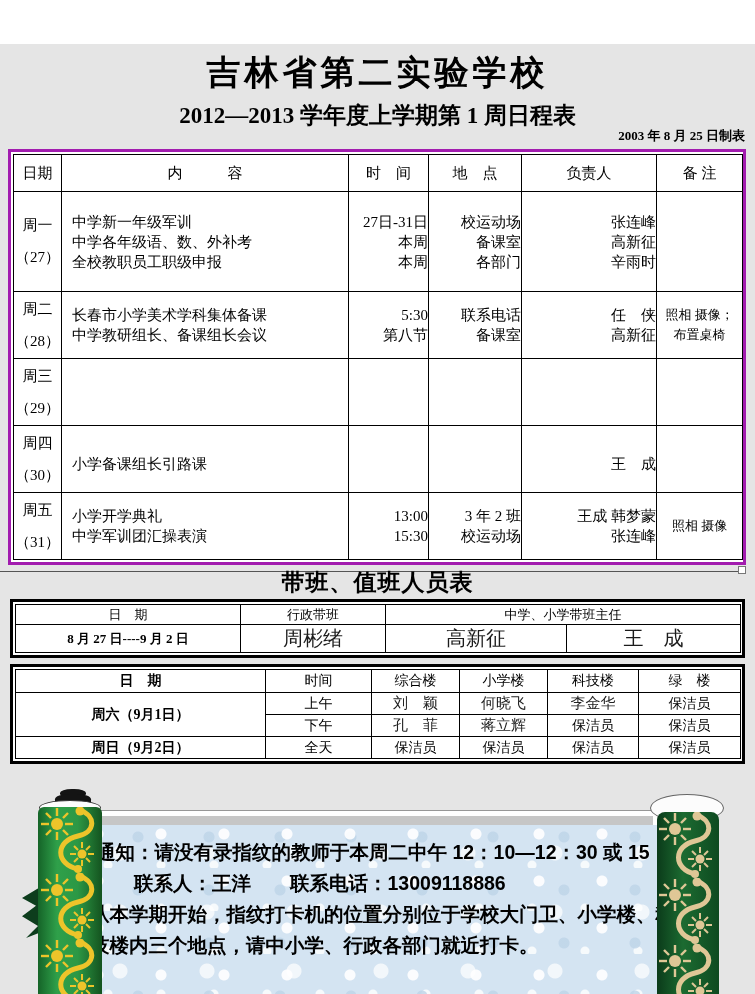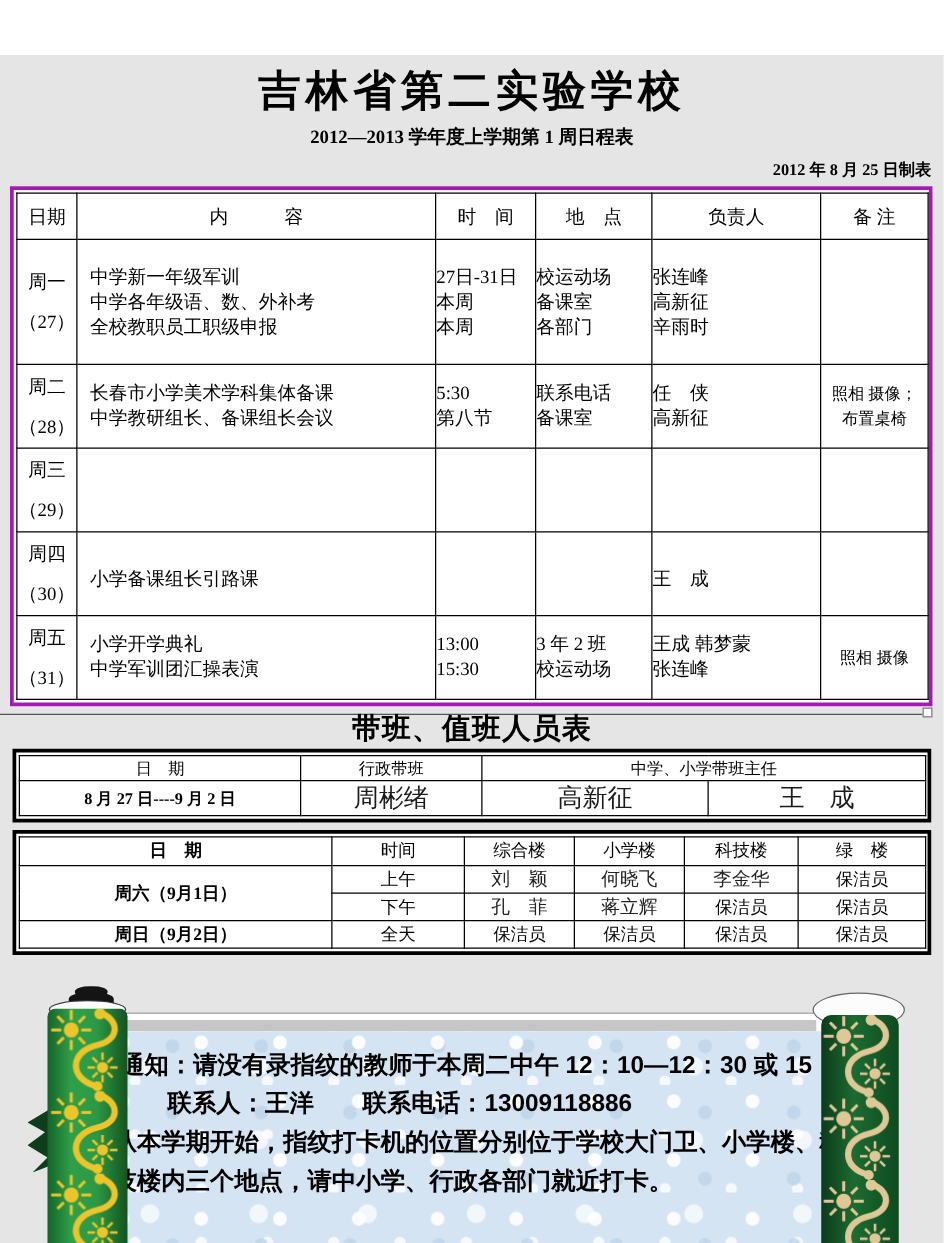--- a/index.html
+++ b/index.html
@@ -3,38 +3,38 @@
 <meta charset="utf-8">
 <style>
   html,body{margin:0;padding:0;background:#fff;}
   #page{position:relative;width:755px;height:994px;background:#e5e5e5;overflow:hidden;
         font-family:"Liberation Serif","DejaVu Serif",serif;color:#000;margin-top:44px;}
 
   
   #title{position:absolute;top:6px;left:0;width:100%;text-align:center;
          font-size:34px;font-weight:bold;letter-spacing:4px;}
   #subtitle{position:absolute;top:56px;left:0;width:100%;text-align:center;
-            font-size:15px;font-weight:bold;}
+            font-size:23px;font-weight:bold;}
   #made-note{position:absolute;top:83px;right:10px;font-size:13px;font-weight:bold;}
 
   
   #main-wrap{position:absolute;left:8px;top:105px;width:738px;box-sizing:border-box;
              border:3px solid #a21caf;padding:2px;background:#fff;}
   #mt{border-collapse:collapse;table-layout:fixed;width:100%;font-size:15px;}
   #mt th,#mt td{border:1px solid #000;padding:0;overflow:hidden;}
   #mt thead tr{height:37px;}
   #mt th{font-weight:normal;font-size:15px;}
   tr.r3{height:100px;} tr.r2{height:67px;} tr.r1{height:67px;} tr.r0{height:67px;}
   .day-cell{vertical-align:middle;}
   .day-inner{display:flex;flex-direction:column;align-items:center;justify-content:center;gap:13px;height:100%;}
   .lines{display:flex;flex-direction:column;justify-content:space-around;height:100%;}
   .r1 .lines{justify-content:flex-start;padding-top:10px;}
   .line{line-height:20px;}
   .c-content .line{text-align:left;padding-left:10px;}
-  .c-time .line,.c-place .line,.c-person .line{text-align:left;}
+  .c-time .line,.c-place .line,.c-person .line{text-align:right;}
   .c-note .line{text-align:center;font-size:13px;}
 
   
   #stray-line{position:absolute;left:0;top:527px;width:741px;border-top:1px solid #555;}
   #resize-handle{position:absolute;left:738px;top:522px;width:8px;height:8px;
                  background:#fff;border:1px solid #777;box-sizing:border-box;}
 
   
   #duty-heading{position:absolute;top:523px;left:0;width:100%;text-align:center;
                 font-size:23px;font-weight:bold;letter-spacing:1px;}
@@ -92,21 +92,21 @@
   #orn-left{color:var(--ornament-yellow,#edc42a);}
   #orn-right{color:var(--ornament-cream,#dfc796);}
 </style>
 </head>
 <body>
 
 <div id="page">
 
   <div id="title">吉林省第二实验学校</div>
   <div id="subtitle">2012—2013 学年度上学期第 1 周日程表</div>
-  <div id="made-note">2012 年 8 月 25 日制表</div>
+  <div id="made-note">2003 年 8 月 25 日制表</div>
 
   <div id="main-wrap">
     <table id="mt">
       <colgroup>
         <col style="width:48px">
           <col style="width:287px">
           <col style="width:80px">
         <col style="width:93px">
           <col style="width:135px">
           <col style="width:86px">

